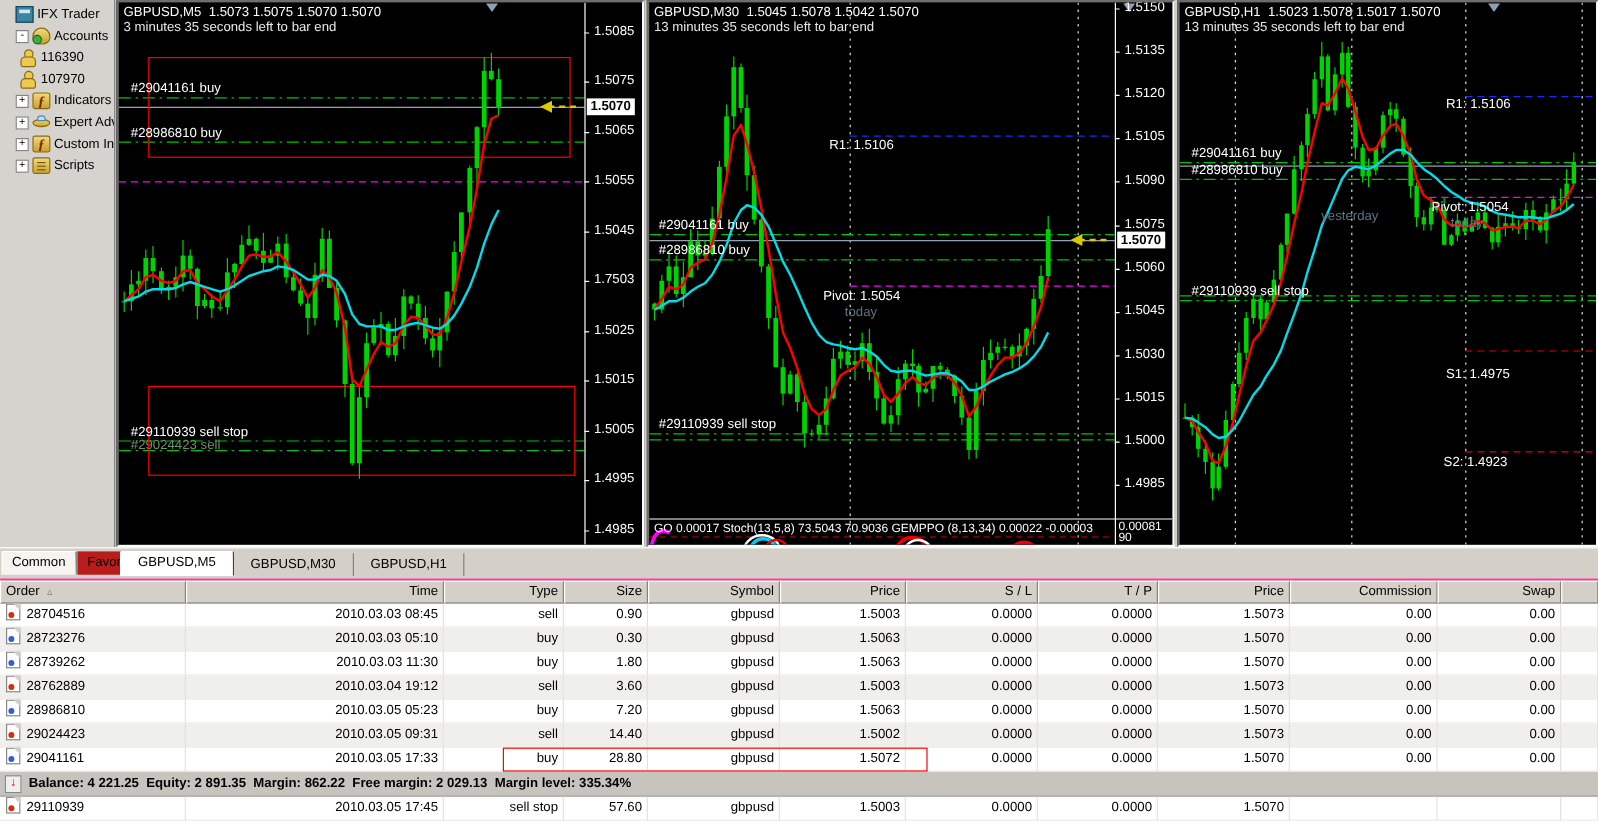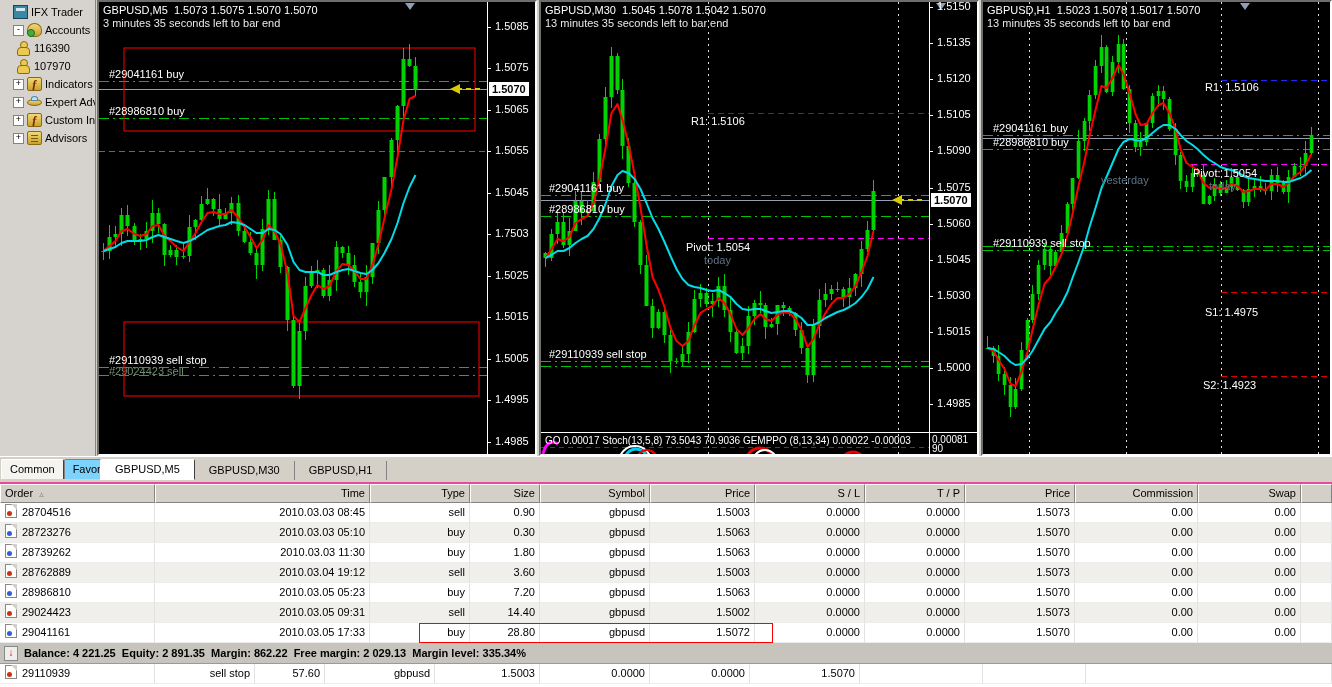--- a/index.html
+++ b/index.html
@@ -46,21 +46,21 @@
   .alabel{position:absolute;color:#fff;white-space:nowrap}
   .tick{position:absolute;color:#fff}
   .pbox{position:absolute;background:#fff;color:#000;padding:0 3px;height:14px;line-height:14px;font-weight:bold}
   .indlab{position:absolute;color:#fff;font-size:10px;white-space:nowrap;overflow:hidden}
   .indval{position:absolute;color:#fff;font-size:10px}
 
   
   #tabbar{position:absolute;top:456px;left:0;width:1332px;height:26px;background:#d4d0c8;border-top:1px solid #fff}
   .navtabs{position:absolute;left:1px;top:2px;display:flex}
   .ntab{height:19px;line-height:19px;padding:0 8px;border:1px solid #848284;border-bottom:none;
-        background:#7dd3fc;border-radius:2px 2px 0 0;cursor:default}
+        background:#b91c1c;border-radius:2px 2px 0 0;cursor:default}
   .ntab.active{background:#f6f4f0;border-color:#fff #404040 #f6f4f0 #fff;position:relative;z-index:2}
   .charttabs{position:absolute;left:100px;top:2px;display:flex;align-items:stretch}
   .ctab{height:19px;line-height:19px;padding:0 14px;cursor:default;color:#000}
   .ctab.active{background:#fff;border:1px solid;border-color:#fff #404040 #fff #fff;border-radius:2px 2px 0 0;
                position:relative;z-index:2}
   .ctab.plain{border-right:1px solid #848284;margin:2px 0}
 
   
   #terminal{position:absolute;top:482px;left:0;width:1332px;height:205px;background:#fff;
             border-top:2px solid #ec4899}
@@ -124,21 +124,21 @@
       <span>Expert Advisors</span>
     </div>
     <div class="nav-item ind0">
       <span class="expand">+</span>
       <span class="nicon i-gold i-f">ƒ</span>
       <span>Custom Indicators</span>
     </div>
     <div class="nav-item ind0">
       <span class="expand">+</span>
       <span class="nicon i-gold i-scripts"></span>
-      <span>Advisors</span>
+      <span>Scripts</span>
     </div>
   </div>
 
   <div class="chart" style="left:97px;width:440px">
     <div class="under">
         <span class="alabel" style="left: 10px; top: 363px; color: rgb(111, 143, 111);">#29024423 sell</span>
       </div>
     <svg width="436" height="452" viewBox="0 0 436 452">
         <line x1="0" y1="79.5" x2="388" y2="79.5" stroke="#00c400" stroke-dasharray="10,4,2,4"></line>
         <line x1="0" y1="116.5" x2="388" y2="116.5" stroke="#00c400" stroke-dasharray="10,4,2,4"></line>
@@ -742,20 +742,21 @@
           <div class="td c6">0.0000</div>
           <div class="td c7">0.0000</div>
           <div class="td c8">1.5070</div>
           <div class="td c9">0.00</div>
           <div class="td c10">0.00</div>
           <div class="td cf"></div>
         </div>
         <div class="balrow"><span class="balicon"></span><span>Balance: 4 221.25  Equity: 2 891.35  Margin: 862.22  Free margin: 2 029.13  Margin level: 335.34%</span></div>
         <div class="trow">
           <div class="td c0" style="text-align: left;"><span class="doc red"></span>29110939</div>
+          <div class="td c1">2010.03.05 17:45</div>
           <div class="td c2">sell stop</div>
           <div class="td c3">57.60</div>
           <div class="td c4">gbpusd</div>
           <div class="td c5">1.5003</div>
           <div class="td c6">0.0000</div>
           <div class="td c7">0.0000</div>
           <div class="td c8">1.5070</div>
           <div class="td c9"></div>
           <div class="td c10"></div>
           <div class="td cf"></div>

